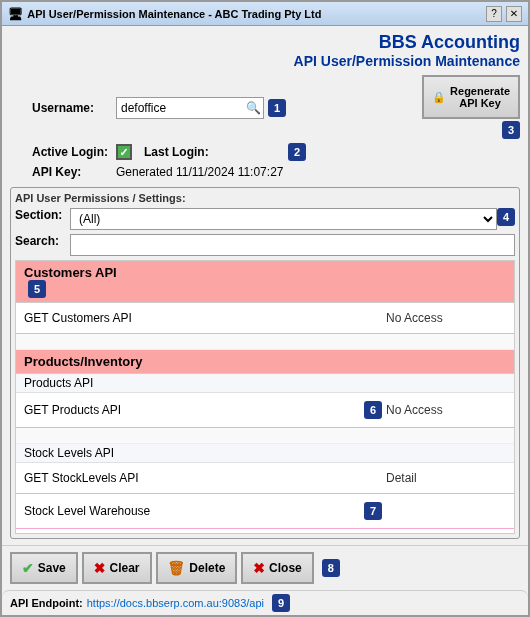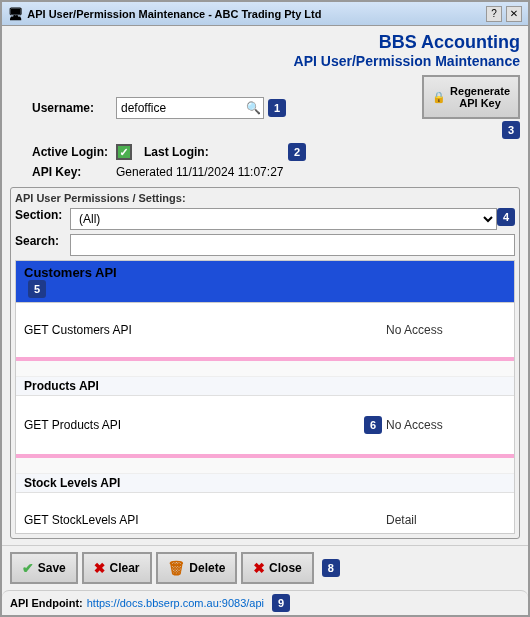--- a/index.html
+++ b/index.html
@@ -207,38 +207,38 @@
       font-size: 12px;
       padding: 1px 4px;
     }
     .permissions-list {
       flex: 1;
       overflow-y: auto;
       background: white;
       border: 1px solid #ccc;
     }
     .perm-category-header {
-      background: #1d4ed8;
+      background: #fca5a5;
       padding: 4px 8px;
       font-weight: bold;
       font-size: 13px;
       border-bottom: 1px solid #ccc;
     }
     .perm-subcategory {
       background: #f5f7fb;
       padding: 2px 8px;
-      font-weight: bold;
+      font-weight: normal;
       font-size: 12px;
       border-bottom: 1px solid #e0e0e0;
     }
     .perm-item {
       display: flex;
       align-items: center;
-      padding: 20px 8px;
-      border-bottom: 4px solid #f9a8d4;
+      padding: 8px 8px;
+      border-bottom: 1px solid #f9a8d4;
       min-height: 22px;
     }
     .perm-item-label {
       flex: 1;
       font-size: 12px;
     }
     .perm-item-value {
       width: 120px;
       font-size: 12px;
       color: #333;
@@ -371,20 +371,23 @@
           <span>Customers API</span>
           <span class="numbered-badge" style="margin-left:4px;">5</span>
         </div>
         <div class="perm-item">
           <span class="perm-item-label">GET Customers API</span>
           <span class="perm-item-value">No Access</span>
         </div>
 
         <div style="height:16px; background:#f9f9f9; border-bottom:1px solid #eee;"></div>
 
+        <div class="perm-category-header">
+          <span>Products/Inventory</span>
+        </div>
         <div class="perm-subcategory">
           <span>Products API</span>
         </div>
         <div class="perm-item">
           <span class="perm-item-label">GET Products API</span>
           <span class="numbered-badge" style="margin-right:4px;">6</span>
           <span class="perm-item-value">No Access</span>
         </div>
 
         <div style="height:16px; background:#f9f9f9; border-bottom:1px solid #eee;"></div>

